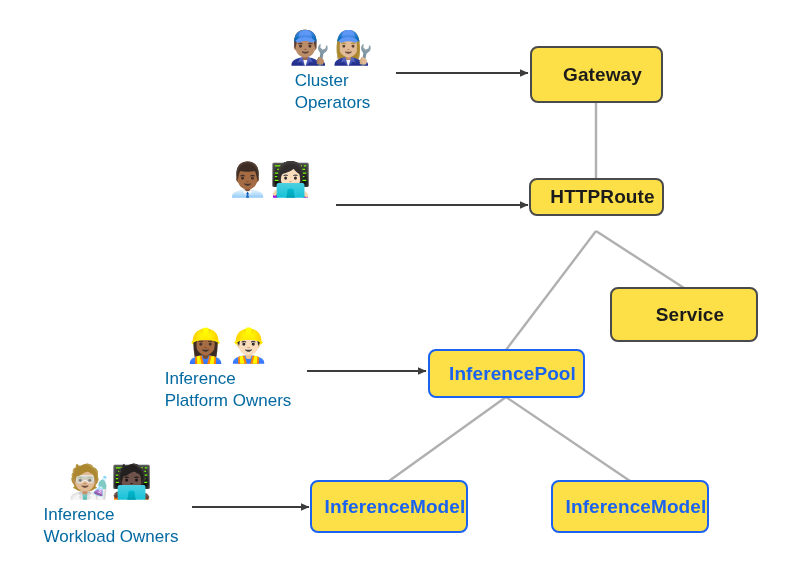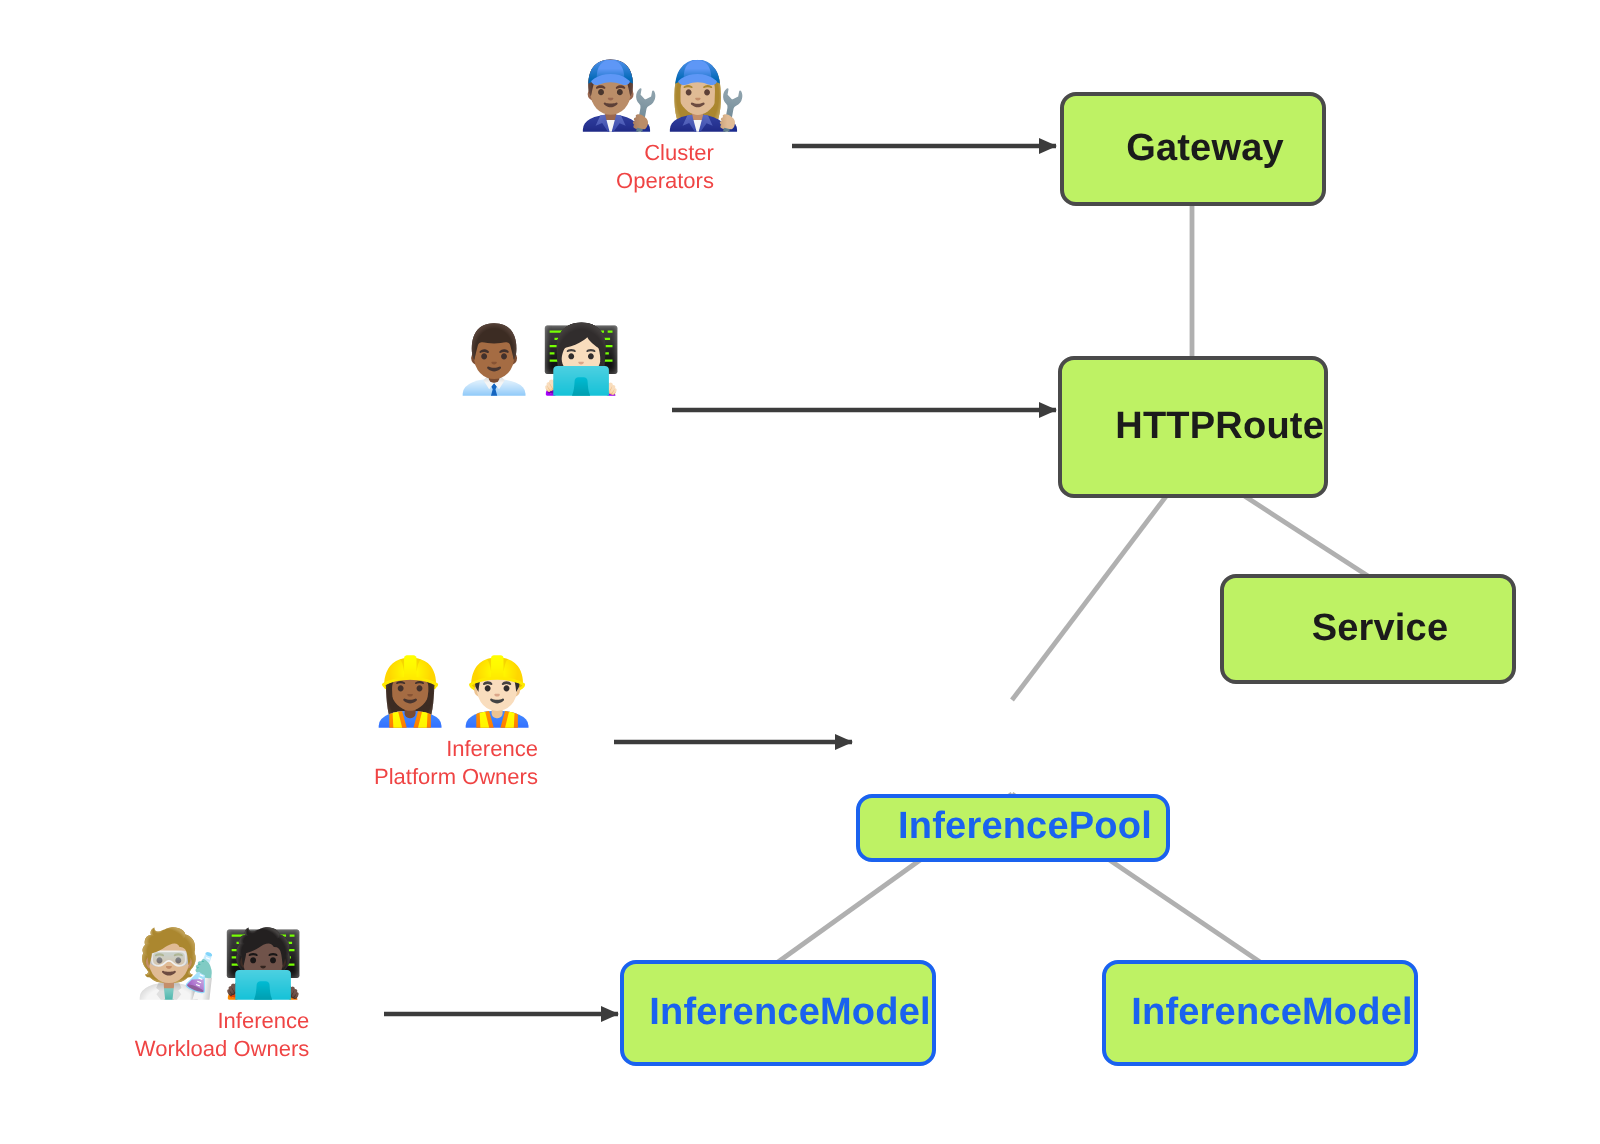--- a/index.html
+++ b/index.html
@@ -25,21 +25,21 @@
     height: 572px;
     pointer-events: none;
   }
   .node {
     position: absolute;
     box-sizing: border-box;
     display: flex;
     align-items: center;
     justify-content: center;
     border-radius: 8px;
-    background: #bef264;
+    background: #fde047;
     font-weight: bold;
     letter-spacing: 0.1px;
     white-space: nowrap;
     padding-left: 12px;
   }
   .node-dark {
     border: 2px solid #4a4a4a;
     color: #1b1b1b;
     font-size: 19px;
   }
@@ -58,24 +58,24 @@
   }
   .actor-emoji {
     font-size: 33px;
     line-height: 1.12;
     letter-spacing: 2px;
     white-space: nowrap;
     font-family: "DejaVu Sans", sans-serif;
   }
   .actor-label {
     margin-top: 3px;
-    font-size: 11px;
+    font-size: 17px;
     line-height: 1.28;
-    color: #ef4444;
-    text-align: right;
+    color: #0369a1;
+    text-align: left;
     white-space: pre-line;
     font-weight: normal;
   }
 </style>
 </head>
 <body>
 
 <div id="canvas">
 
   <svg id="edge-layer" viewBox="0 0 800 572" width="800" height="572" xmlns="http://www.w3.org/2000/svg">
@@ -116,29 +116,29 @@
   <div class="actor" style="left:32px; top:464px; width:158px;">
     <div class="actor-emoji">🧑🏼‍🔬🧑🏿‍💻</div>
     <div class="actor-label">Inference
 Workload Owners</div>
   </div>
 
   <div class="node node-dark" style="left:530px; top:46px; width:133px; height:57px;">
     <span>Gateway</span>
   </div>
 
-  <div class="node node-dark" style="left:529px; top:178px; width:135px; height:71px;justify-content:flex-end;">
+  <div class="node node-dark" style="left:529px; top:178px; width:135px; height:38px;">
     <span>HTTPRoute</span>
   </div>
 
   <div class="node node-dark" style="left:610px; top:287px; width:148px; height:55px;align-items:center;">
     <span>Service</span>
   </div>
 
-  <div class="node node-blue" style="left:428px; top:349px; width:157px; height:34px;margin-top:48px;">
+  <div class="node node-blue" style="left:428px; top:349px; width:157px; height:49px;">
     <span>InferencePool</span>
   </div>
 
   <div class="node node-blue" style="left:310px; top:480px; width:158px; height:53px;">
     <span>InferenceModel</span>
   </div>
 
   <div class="node node-blue" style="left:551px; top:480px; width:158px; height:53px;">
     <span>InferenceModel</span>
   </div>

